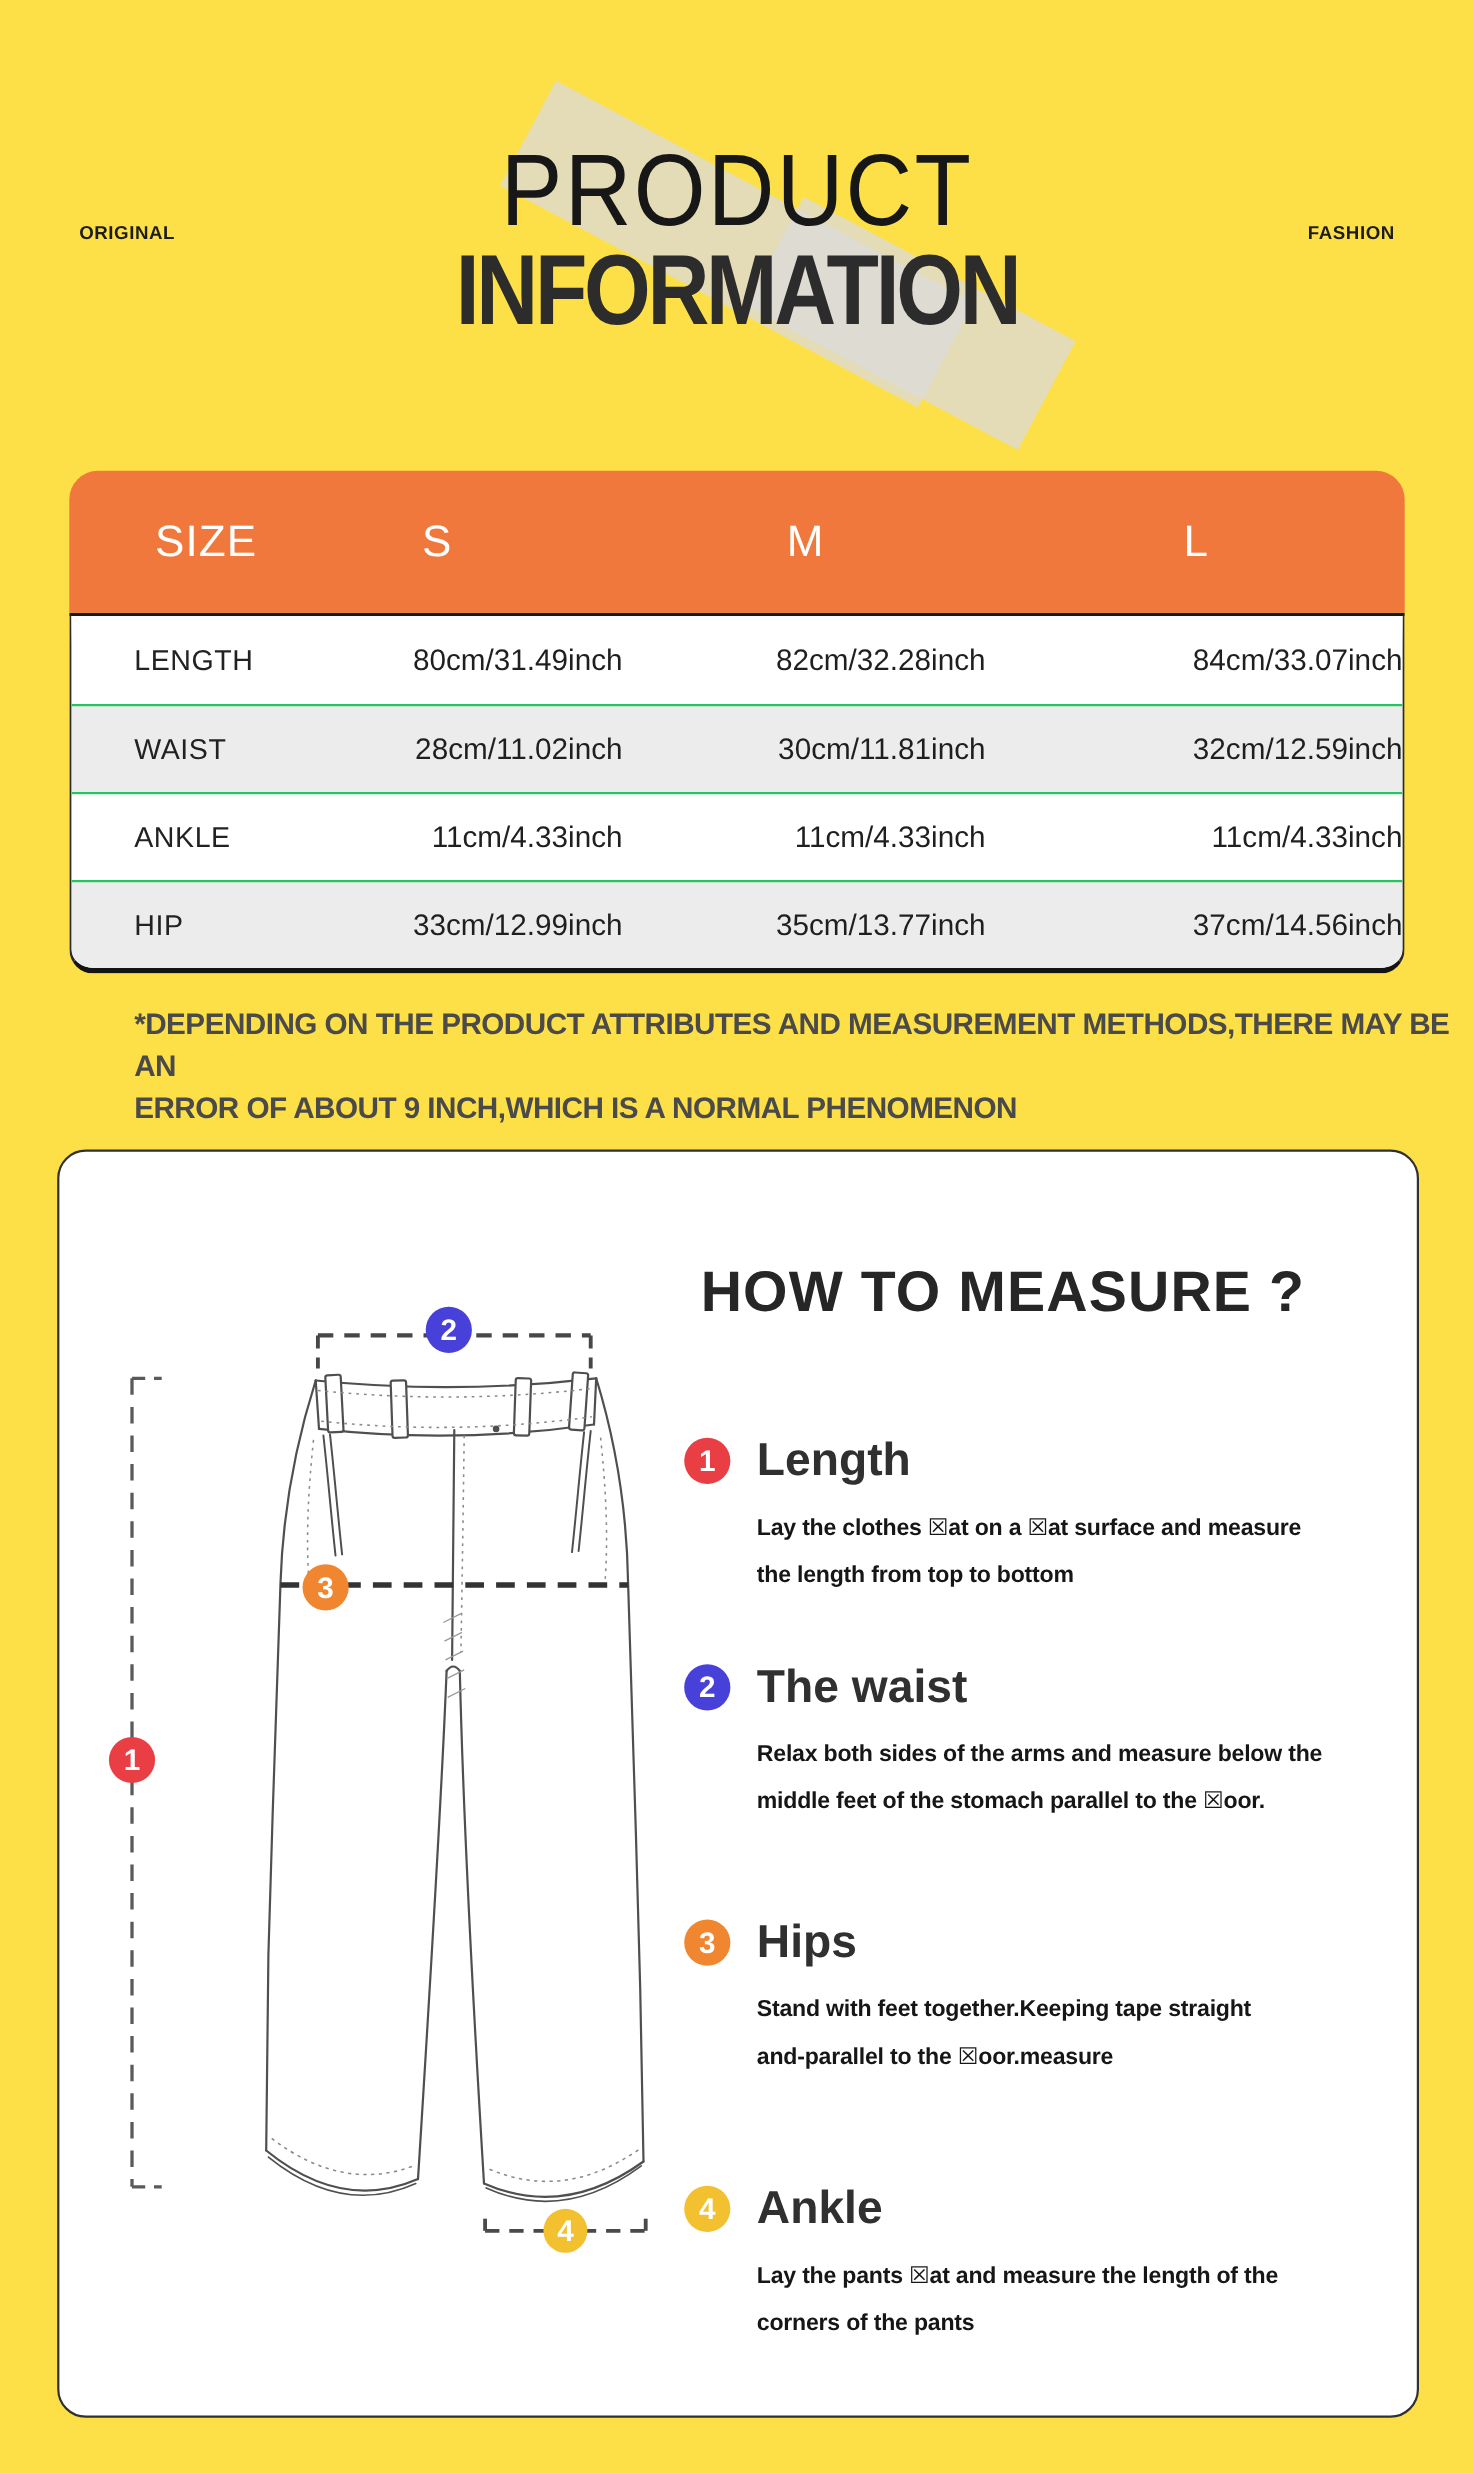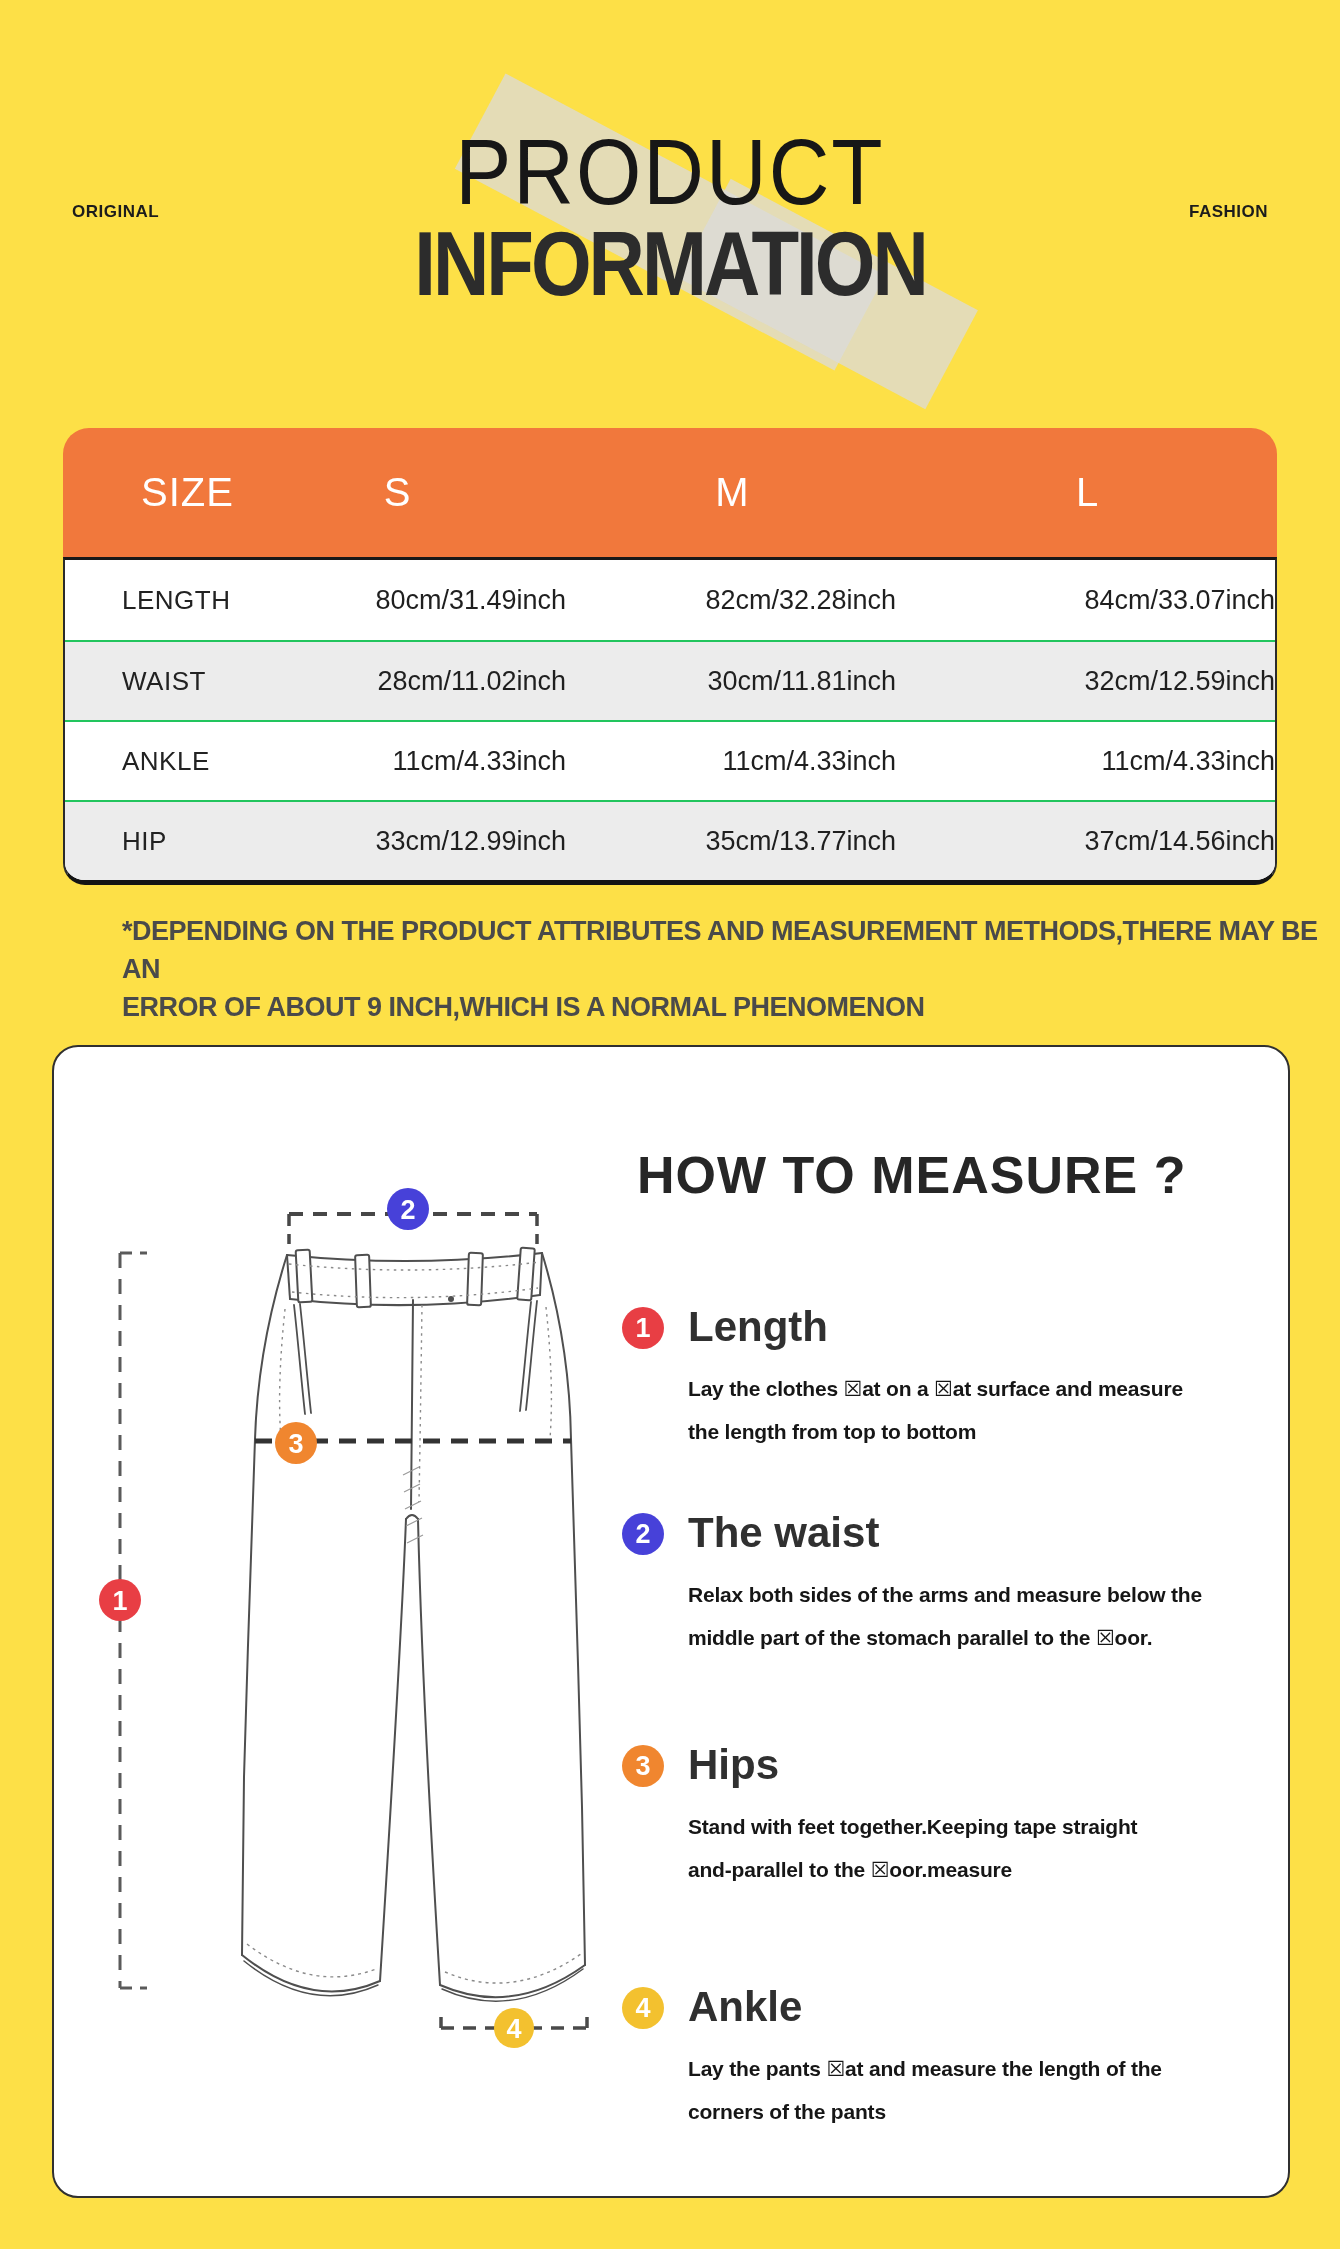--- a/index.html
+++ b/index.html
@@ -199,21 +199,21 @@
         <h3>Length</h3>
         <p>Lay the clothes ☒at on a ☒at surface and measure
 the length from top to bottom</p>
       </div>
     </div>
     <div class="m-item mi2">
       <span class="m-badge" style="background: rgb(71, 65, 217);">2</span>
       <div class="m-text">
         <h3>The waist</h3>
         <p>Relax both sides of the arms and measure below the
-middle part of the stomach parallel to the ☒oor.</p>
+middle feet of the stomach parallel to the ☒oor.</p>
       </div>
     </div>
     <div class="m-item mi3">
       <span class="m-badge" style="background: rgb(240, 134, 47);">3</span>
       <div class="m-text">
         <h3>Hips</h3>
         <p>Stand with feet together.Keeping tape straight
 and-parallel to the ☒oor.measure</p>
       </div>
     </div>

